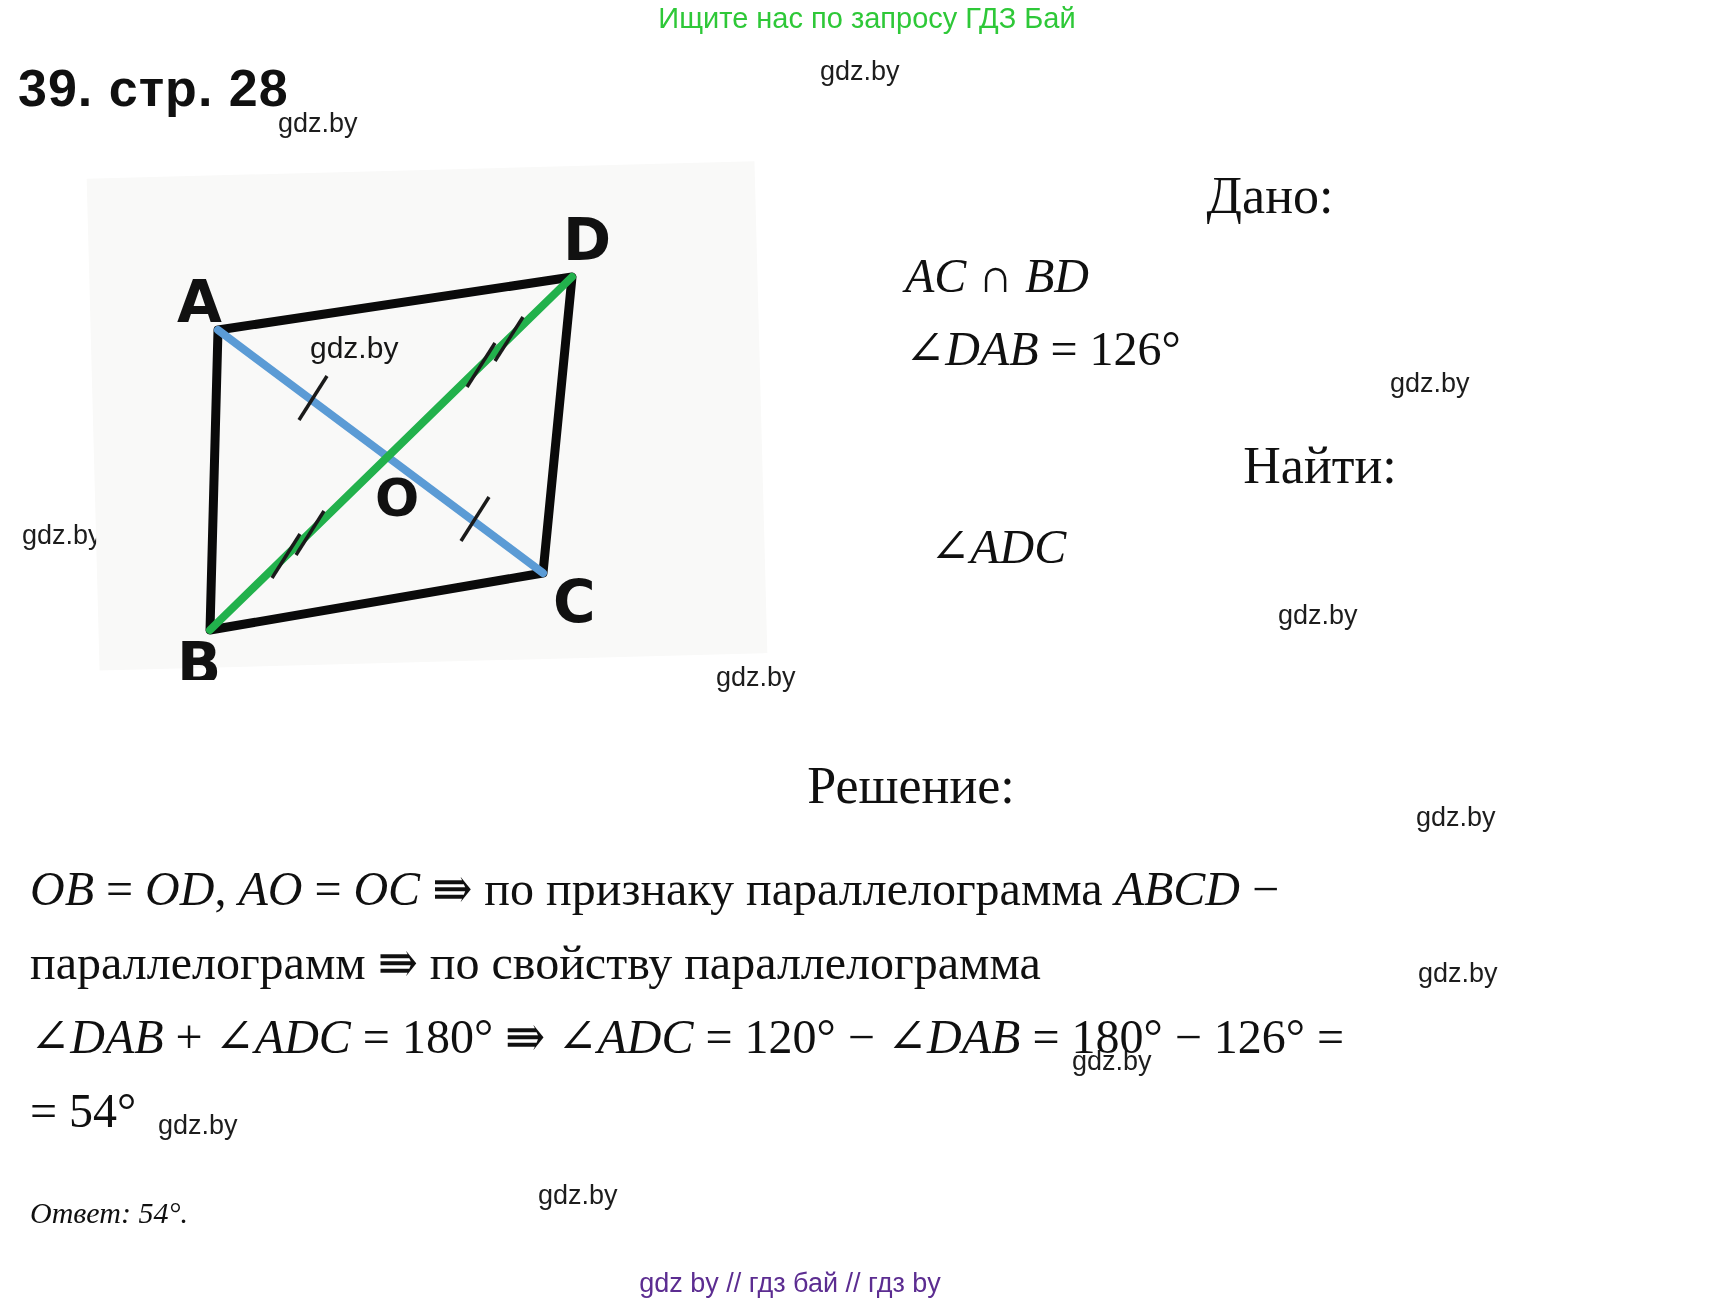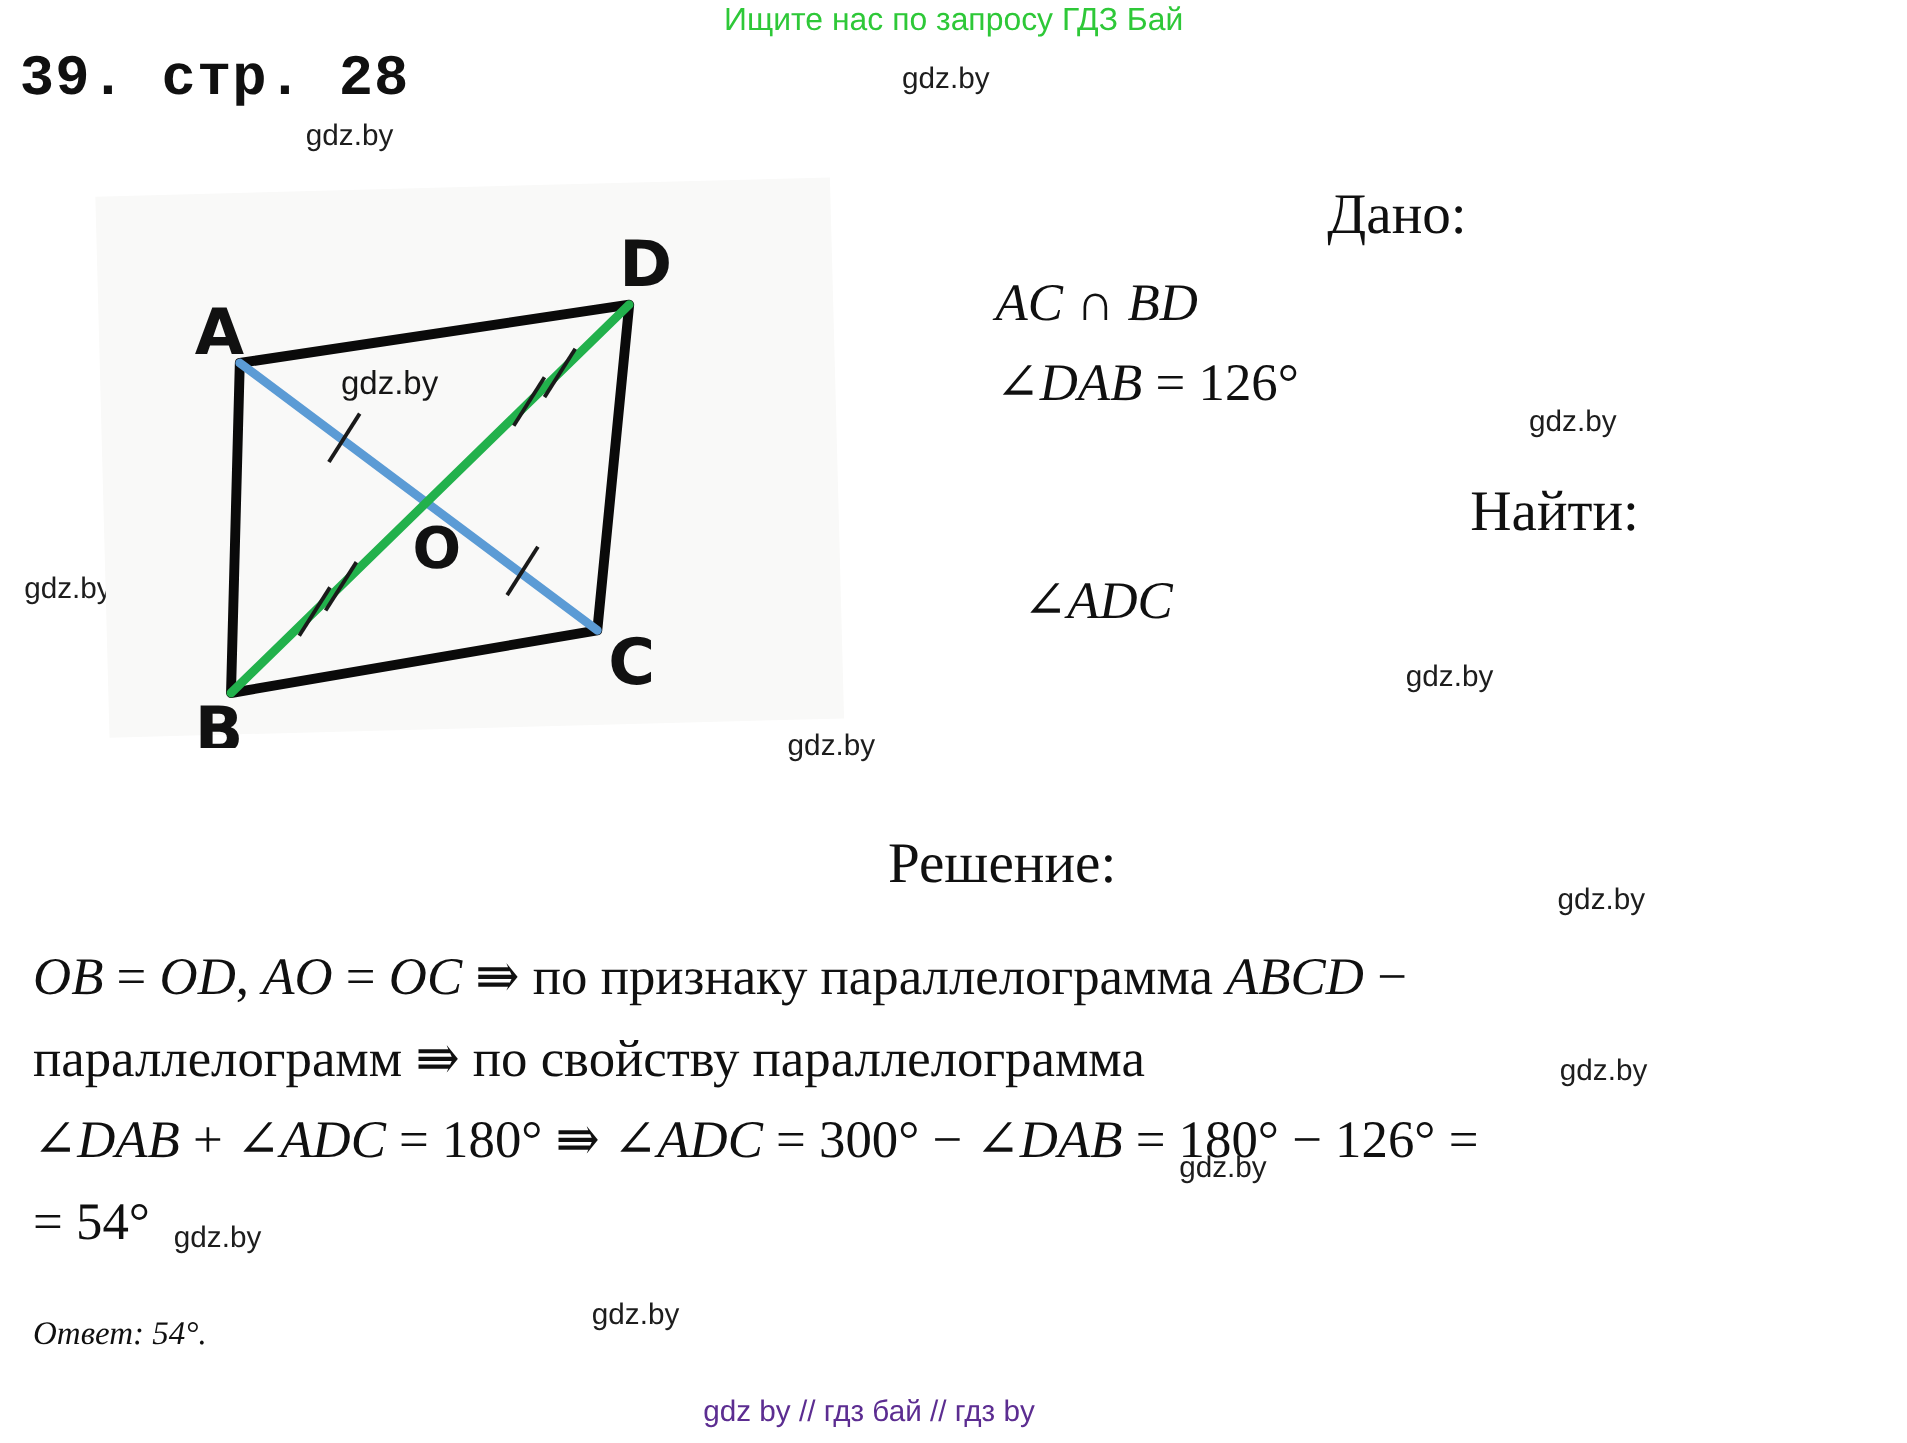--- a/index.html
+++ b/index.html
@@ -13,21 +13,21 @@
   html,body{width:1734px;height:1312px;}
   body{
     position:relative;
     background:#ffffff;
     overflow:hidden;
     font-family:"Liberation Serif","DejaVu Serif","DejaVu Sans",serif;
     color:var(--ink_black);
   }
   .abs{position:absolute;}
   .sans{font-family:"Liberation Sans","DejaVu Sans",sans-serif;}
-  .serif{font-family:Liberation Mono, monospace;}
+  .serif{font-family:Liberation Sans, sans-serif;margin-top:16px;}
 
   .banner{
     top:2px;left:0;width:100%;
     text-align:center;
     font-size:29px;font-weight:400;
     color:var(--banner_green);
   }
   .watermark{
     font-family:"Liberation Sans","DejaVu Sans",sans-serif;
     font-size:27px;color:#1d1d1d;
@@ -121,27 +121,27 @@
     <text x="290" y="356" class="center-label">O</text>
 
     <text x="225" y="198" class="fig-watermark">gdz.by</text>
   </svg>
 </div>
 
 <div class="abs heading" style="left:1100px;top:166px;width:340px;text-align:center;">Дано:</div>
 <div class="abs mathline" style="left:905px;top:248px;"><span class="seg-math">AC</span><span class="seg-text"> ∩ </span><span class="seg-math">BD</span></div>
 <div class="abs mathline" style="left:905px;top:320px;text-align:right;"><span class="seg-math">∠DAB</span><span class="seg-text"> = 126°</span></div>
 
-<div class="abs heading" style="left:1150px;top:436px;width:340px;text-align:right;">Найти:</div>
+<div class="abs heading" style="left:1150px;top:436px;width:340px;text-align:center;">Найти:</div>
 <div class="abs mathline" style="left:930px;top:518px;"><span class="seg-math">∠ADC</span></div>
 
 <div class="abs heading" style="left:0;top:756px;width:100%;text-align:center;margin-left:44px;">Решение:</div>
 
 <div class="abs solution-block">
   <div class="line"><span class="seg-math">OB</span><span class="seg-text"> = </span><span class="seg-math">OD</span><span class="seg-text">, </span><span class="seg-math">AO</span><span class="seg-text"> = </span><span class="seg-math">OC</span><span class="seg-text"> ⇛ по признаку параллелограмма  </span><span class="seg-math">ABCD</span><span class="seg-text"> −</span></div>
   <div class="line"><span class="seg-text">параллелограмм ⇛ по свойству параллелограмма</span></div>
-  <div class="line"><span class="seg-math">∠DAB</span><span class="seg-text"> + </span><span class="seg-math">∠ADC</span><span class="seg-text"> = 180° ⇛ </span><span class="seg-math">∠ADC</span><span class="seg-text"> = 300° − </span><span class="seg-math">∠DAB</span><span class="seg-text"> = 180° − 126° =</span></div>
+  <div class="line"><span class="seg-math">∠DAB</span><span class="seg-text"> + </span><span class="seg-math">∠ADC</span><span class="seg-text"> = 180° ⇛ </span><span class="seg-math">∠ADC</span><span class="seg-text"> = 120° − </span><span class="seg-math">∠DAB</span><span class="seg-text"> = 180° − 126° =</span></div>
   <div class="line"><span class="seg-text">= 54°</span></div>
 </div>
 
 <div class="abs answer"><span class="seg-math">Ответ: 54°.</span></div>
 
 <div class="abs footer sans">gdz by  //  гдз бай  //  гдз by</div>
 
 </body></html>

